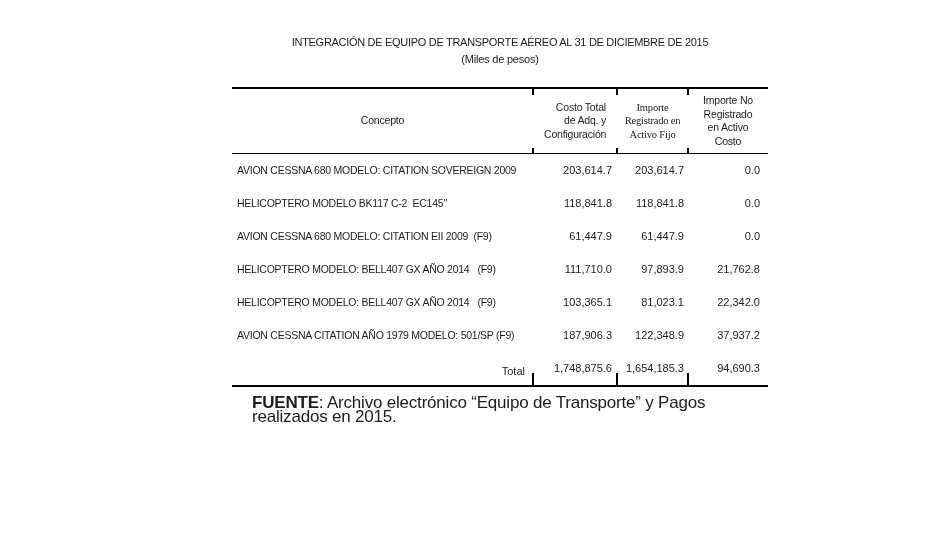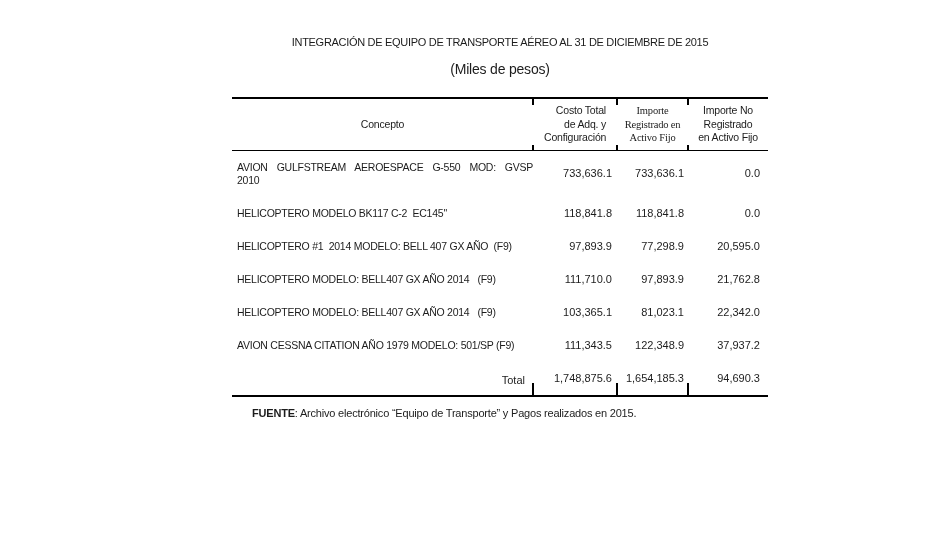--- a/index.html
+++ b/index.html
@@ -24,25 +24,25 @@
     padding-top: 35px;
   }
   .title {
     font-size: 11px;
     letter-spacing: -0.3px;
     line-height: 15px;
     text-align: center;
     white-space: nowrap;
   }
   .subtitle {
-    font-size: 14px;
+    font-size: 11px;
     letter-spacing: -0.2px;
     line-height: 15px;
     text-align: center;
-    margin-top: 12px;
+    margin-top: 2px;
   }
   table.main {
     margin-top: 20px;
     width: 536px;
     table-layout: fixed;
     border-collapse: collapse;
     border-top: 2.5px solid #000;
   }
   col.col-concepto { width: 301px; }
   col.col-costo    { width: 84px; }
@@ -106,21 +106,21 @@
     width: 1.5px;
     background: #000;
   }
   .tick-top   { top: 0;    height: 6px; }
   .tick-bot   { bottom: 0; height: 5px; }
   .tick-total { bottom: 0; height: 12px; }
 
   .fuente {
     margin-top: 9px;
     padding-left: 20px;
-    font-size: 11px;
+    font-size: 17px;
     letter-spacing: -0.2px;
     line-height: 14px;
   }
   .fuente .lbl { font-weight: bold; }
 </style>
 </head>
 <body>
 
 <div class="page">
   <div class="content">
@@ -146,58 +146,58 @@
             <div class="hwrap hw-62">Costo Total de Adq. y Configuración</div>
           </th>
           <th>
             <span class="tick tick-top"></span>
             <span class="tick tick-bot"></span>
             <div class="hwrap hw-58">Importe Registrado en Activo Fijo</div>
           </th>
           <th>
             <span class="tick tick-top"></span>
             <span class="tick tick-bot"></span>
-            <div class="hwrap hw-60">Importe No Registrado en Activo Fijo</div>
+            <div class="hwrap hw-60">Importe No Registrado en Activo Costo</div>
           </th>
         </tr>
       </thead>
       <tbody>
           <tr>
-    <td class="c-concepto"><div class="spread">AVION GULFSTREAM AEROESPACE G-550 MOD: GVSP</div><div>2010</div></td>
-    <td class="c-num c-costo">733,636.1</td>
-    <td class="c-num c-reg">733,636.1</td>
+    <td class="c-concepto">AVION CESSNA 680 MODELO: CITATION SOVEREIGN 2009</td>
+    <td class="c-num c-costo">203,614.7</td>
+    <td class="c-num c-reg">203,614.7</td>
     <td class="c-num c-noreg">0.0</td>
   </tr>
           <tr>
     <td class="c-concepto">HELICOPTERO MODELO BK117 C-2  EC145"</td>
     <td class="c-num c-costo">118,841.8</td>
     <td class="c-num c-reg">118,841.8</td>
     <td class="c-num c-noreg">0.0</td>
   </tr>
           <tr>
-    <td class="c-concepto">HELICOPTERO #1  2014 MODELO: BELL 407 GX AÑO  (F9)</td>
-    <td class="c-num c-costo">97,893.9</td>
-    <td class="c-num c-reg">77,298.9</td>
-    <td class="c-num c-noreg">20,595.0</td>
+    <td class="c-concepto">AVION CESSNA 680 MODELO: CITATION EII 2009  (F9)</td>
+    <td class="c-num c-costo">61,447.9</td>
+    <td class="c-num c-reg">61,447.9</td>
+    <td class="c-num c-noreg">0.0</td>
   </tr>
           <tr>
     <td class="c-concepto">HELICOPTERO MODELO: BELL407 GX AÑO 2014   (F9)</td>
     <td class="c-num c-costo">111,710.0</td>
     <td class="c-num c-reg">97,893.9</td>
     <td class="c-num c-noreg">21,762.8</td>
   </tr>
           <tr>
     <td class="c-concepto">HELICOPTERO MODELO: BELL407 GX AÑO 2014   (F9)</td>
     <td class="c-num c-costo">103,365.1</td>
     <td class="c-num c-reg">81,023.1</td>
     <td class="c-num c-noreg">22,342.0</td>
   </tr>
           <tr>
     <td class="c-concepto">AVION CESSNA CITATION AÑO 1979 MODELO: 501/SP (F9)</td>
-    <td class="c-num c-costo">111,343.5</td>
+    <td class="c-num c-costo">187,906.3</td>
     <td class="c-num c-reg">122,348.9</td>
     <td class="c-num c-noreg">37,937.2</td>
   </tr>
         </tbody>
       <tfoot>
         <tr>
           <td class="c-total-label">Total</td>
           <td class="c-num c-costo"><span class="tick tick-total"></span><span>1,748,875.6</span></td>
           <td class="c-num c-reg"><span class="tick tick-total"></span><span>1,654,185.3</span></td>
           <td class="c-num c-noreg"><span class="tick tick-total"></span><span>94,690.3</span></td>

